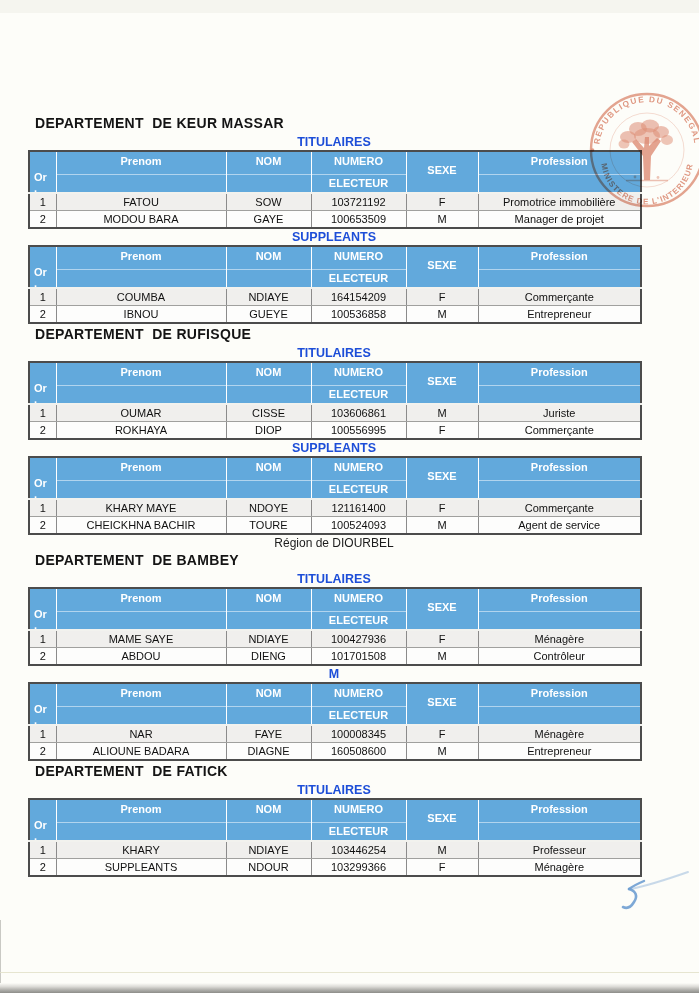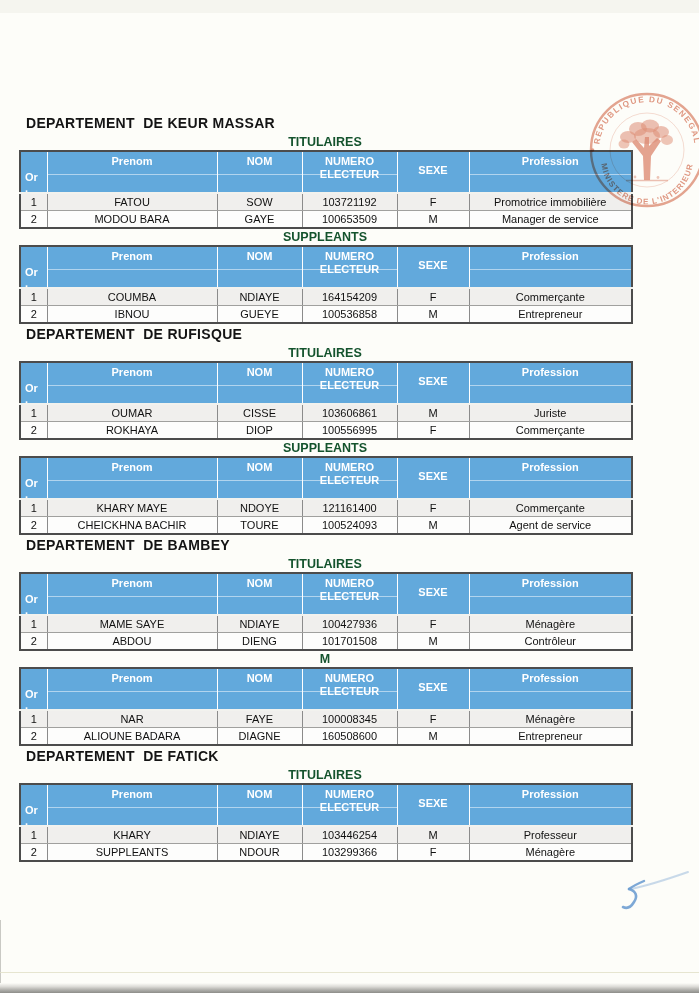--- a/index.html
+++ b/index.html
@@ -2,42 +2,42 @@
 <html><head>
 <meta charset="utf-8">
 <style>
   html,body{margin:0;padding:0;background:#e9e9e6;}
   .page{
     position:relative;width:699px;height:993px;margin:0 auto;
     background:#fdfdf9;overflow:hidden;
     font-family:"Liberation Sans","DejaVu Sans",sans-serif;color:#1a1a1a;
   }
   .top-strip{position:absolute;top:0;left:0;right:0;height:13px;background:#f5f5ef;}
-  .content{position:absolute;left:19px;top:113px;width:612px;}
+  .content{position:absolute;left:28px;top:113px;width:612px;}
 
   .dept-title{
     font-size:14px;font-weight:bold;letter-spacing:.3px;line-height:17px;
     margin:2px 0 3px;padding-left:7px;color:#141414;white-space:pre-wrap;
   }
-  .group-label{font-size:12.5px;font-weight:bold;text-align:center;height:14px;line-height:14px;margin:1px 0 1px;color:#14532d;}
+  .group-label{font-size:12.5px;font-weight:bold;text-align:center;height:14px;line-height:14px;margin:1px 0 1px;color:#1d4ed8;}
   .region-label{font-size:12px;font-weight:normal;text-align:center;height:14px;line-height:14px;margin:1px 0 1px;color:#1c1c1c;}
 
   table.roster{
     width:612px;border-collapse:collapse;table-layout:fixed;
     border:2px solid #4c4c4c;margin:0;background:#fdfdfc;
   }
   table.roster th{
     background:#62a9dc;color:#fff;font-size:11px;font-weight:bold;
     height:40px;position:relative;vertical-align:top;padding:0;overflow:hidden;
     border-left:1px solid rgba(255,255,255,.85);
     border-bottom:2px solid #f2f2ee;
   }
   table.roster th:first-child{border-left:none;}
   .th-top{display:block;padding-top:3px;text-align:center;line-height:13px;}
-  .th-num2{display:block;text-align:center;line-height:13px;}
+  .th-num2{display:block;margin-top:9px;text-align:center;line-height:13px;}
   .th-sexe{display:block;padding-top:12px;text-align:center;line-height:13px;}
   .or-box{position:absolute;left:4px;top:20px;text-align:left;line-height:11px;}
   .hline{position:absolute;left:0;right:0;top:22px;height:1px;background:rgba(255,255,255,.5);}
 
   table.roster td{
     font-size:11px;height:16px;line-height:16px;text-align:center;
     padding:0 2px;overflow:hidden;white-space:nowrap;color:#111;
     border-left:1px solid #8b8b8b;
   }
   table.roster td:first-child{border-left:none;}
@@ -109,21 +109,21 @@
             <td>103721192</td>
             <td>F</td>
             <td>Promotrice immobilière</td>
           </tr>
           <tr class="r2">
             <td>2</td>
             <td>MODOU BARA</td>
             <td>GAYE</td>
             <td>100653509</td>
             <td>M</td>
-            <td>Manager de service</td>
+            <td>Manager de projet</td>
           </tr>
         </tbody>
       </table>
       <div class="group-label">SUPPLEANTS</div>
       <table class="roster">
         <colgroup>
           <col style="width: 27px;">
           <col style="width: 170px;">
           <col style="width: 85px;">
           <col style="width: 95px;">
@@ -291,20 +291,21 @@
           <tr class="r2">
             <td>2</td>
             <td>CHEICKHNA BACHIR</td>
             <td>TOURE</td>
             <td>100524093</td>
             <td>M</td>
             <td>Agent de service</td>
           </tr>
         </tbody>
       </table>
+      <div class="region-label">Région de DIOURBEL</div>
       <div class="dept-title">DEPARTEMENT  DE BAMBEY</div>
       <div class="group-label">TITULAIRES</div>
       <table class="roster">
         <colgroup>
           <col style="width: 27px;">
           <col style="width: 170px;">
           <col style="width: 85px;">
           <col style="width: 95px;">
           <col style="width: 72px;">
           <col style="width: 163px;">

